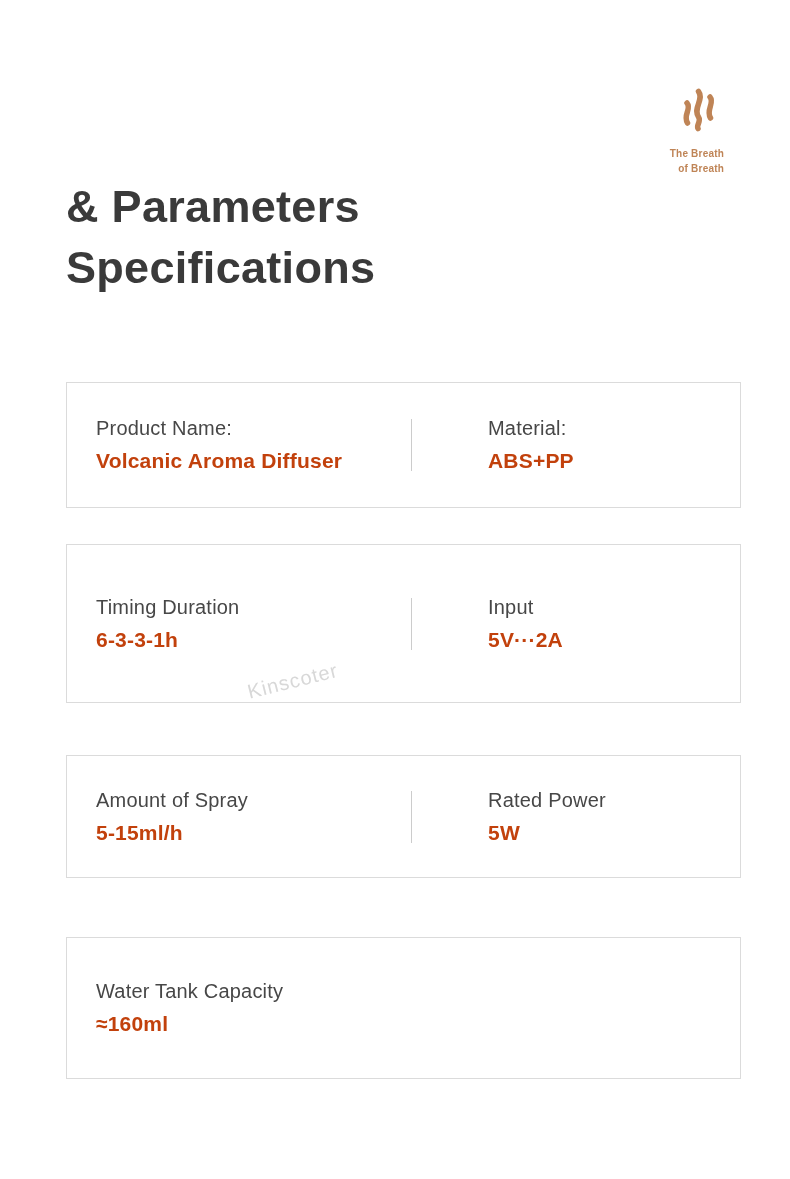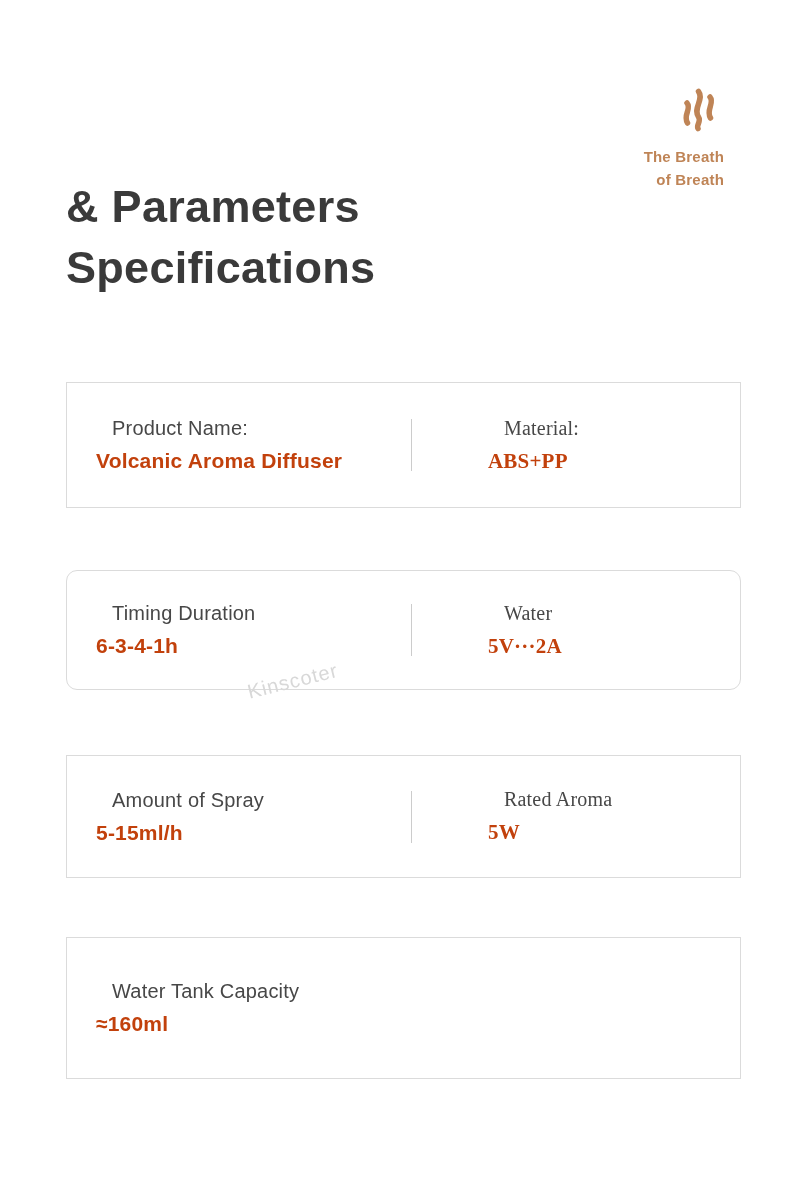--- a/index.html
+++ b/index.html
@@ -20,21 +20,21 @@
     top: 88px;
     right: 66px;
     text-align: right;
   }
   .brand-icon {
     display: block;
     margin: 0 8px 14px auto;
   }
   .brand-tagline {
     color: #BF8456;
-    font-size: 15px;
+    font-size: 10px;
     font-weight: bold;
     line-height: 1.5;
     letter-spacing: 0.2px;
   }
 
   
   .title {
     position: absolute;
     left: 66px;
     top: 176px;
@@ -50,44 +50,42 @@
   .spec-box {
     position: absolute;
     left: 66px;
     width: 675px;
     border: 1px solid #DBDBDB;
     background: #ffffff;
     display: flex;
     align-items: center;
   }
   .box-0 { top: 382px; height: 126px; }
-  .box-1 { top: 570px; height: 120px; border-radius: 11px; }
+  .box-1 { top: 544px; height: 159px; }
   .box-2 { top: 755px; height: 123px; align-items: center; }
   .box-3 { top: 937px; height: 142px; }
 
   .cell-left {
     width: 344px;
     padding-left: 29px;
   }
   .divider {
     width: 1px;
     height: 52px;
     background: #CCCCCC;
     flex: 0 0 1px;
   }
   .cell-right {
     padding-left: 76px;
-    font-family: Liberation Serif, serif;
   }
   .spec-label {
     font-size: 20px;
     color: #474747;
     margin-bottom: 9px;
     letter-spacing: 0.2px;
-    margin-left: 16px;
   }
   .spec-value {
     font-size: 21px;
     font-weight: bold;
     color: #c2410c;
     letter-spacing: 0.2px;
   }
 
   
   .watermark {
@@ -135,37 +133,37 @@
     <div class="divider"></div>
     <div class="cell-right">
       <div class="spec-label">Material:</div>
       <div class="spec-value">ABS+PP</div>
     </div>
   </div>
 
   <div class="spec-box box-1">
     <div class="cell-left">
       <div class="spec-label">Timing Duration</div>
-      <div class="spec-value">6-3-4-1h</div>
+      <div class="spec-value">6-3-3-1h</div>
     </div>
     <div class="divider"></div>
     <div class="cell-right">
-      <div class="spec-label">Water</div>
+      <div class="spec-label">Input</div>
       <div class="spec-value">5V···2A</div>
     </div>
   </div>
 
   <div class="spec-box box-2">
     <div class="cell-left">
       <div class="spec-label">Amount of Spray</div>
       <div class="spec-value">5-15ml/h</div>
     </div>
     <div class="divider"></div>
     <div class="cell-right">
-      <div class="spec-label">Rated Aroma</div>
+      <div class="spec-label">Rated Power</div>
       <div class="spec-value">5W</div>
     </div>
   </div>
 
   <div class="spec-box box-3">
     <div class="cell-left">
       <div class="spec-label">Water Tank Capacity</div>
       <div class="spec-value">≈160ml</div>
     </div>
   </div>

